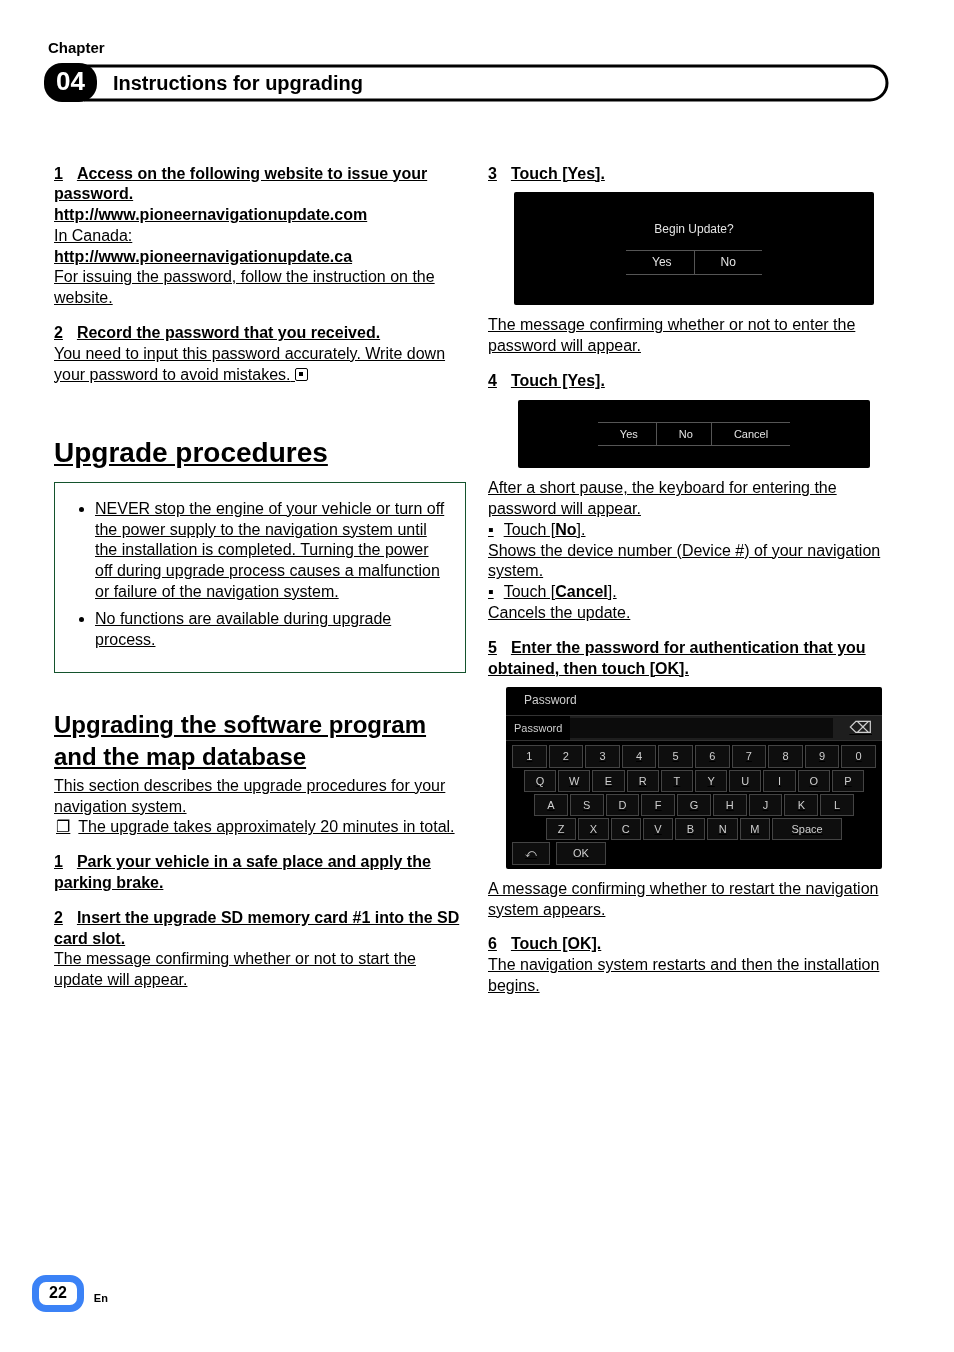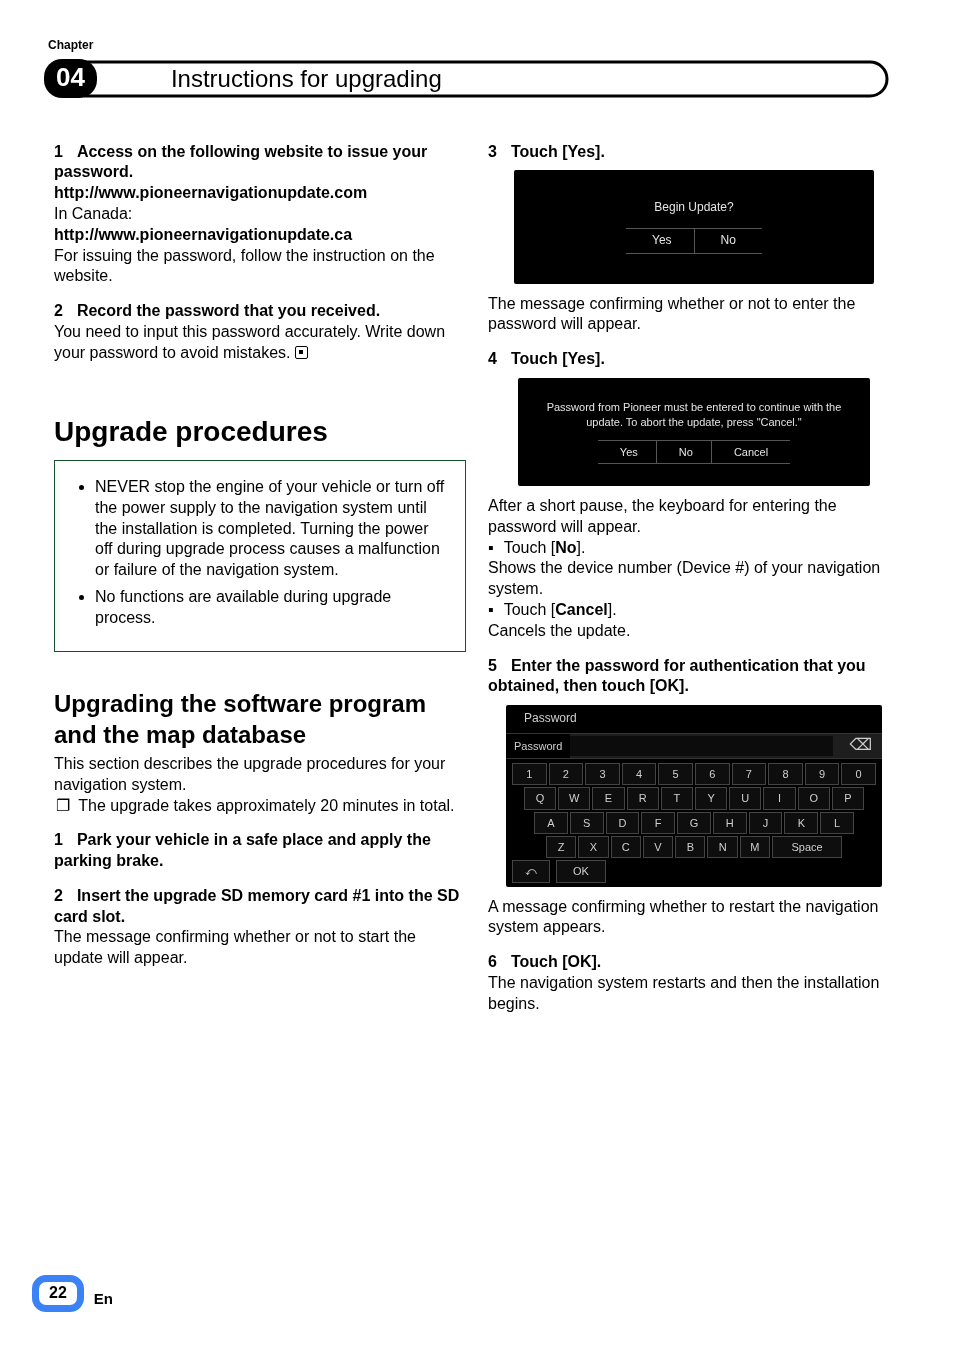--- a/index.html
+++ b/index.html
@@ -13,21 +13,21 @@
     height: 1352px;
     position: relative;
     box-sizing: border-box;
     font-size: 16px;
     line-height: 1.3;
   }
   .page-inner {
     padding: 38px 54px 0 54px;
   }
   .chapter-label {
-    font-size: 12px;
+    font-size: 15px;
     font-weight: bold;
     margin-left: -6px;
   }
   .header-band {
     display: flex;
     align-items: center;
     margin-top: 4px;
     position: relative;
   }
   .chapter-num {
@@ -35,34 +35,35 @@
     color: #fff;
     font-weight: bold;
     font-size: 26px;
     border-radius: 18px;
     padding: 2px 12px 4px 12px;
     position: relative;
     z-index: 2;
     margin-left: -10px;
   }
   .header-title {
-    font-size: 24px;
-    font-weight: 400;
-    margin-left: 34px;
+    font-size: 20px;
+    font-weight: 700;
+    margin-left: 16px;
     white-space: nowrap;
   }
   .header-band svg {
     position: absolute;
     left: 0; top: 0;
     width: 100%; height: 100%;
   }
   .columns {
     display: flex;
     gap: 22px;
-    margin-top: 42px;
+    margin-top: 60px;
+    text-decoration: underline;
   }
   .col {
     flex: 1;
     width: 0;
   }
   .step-heading {
     font-weight: bold;
   }
   .step-heading .num {
     margin-right: 14px;
@@ -224,34 +225,34 @@
     align-items: center;
   }
   .page-num {
     border: 7px solid #3b82f6;
     border-radius: 14px;
     font-weight: bold;
     font-size: 16px;
     padding: 1px 10px;
   }
   .lang-code {
-    font-size: 15px;
+    font-size: 11px;
     font-weight: bold;
     margin-left: 10px;
     margin-top: 10px;
   }
   .inline-b { font-weight: bold; }
 </style>
 </head>
 <body>
 <div class="page-inner">
 
 <div class="chapter-label">Chapter</div>
 
-<div class="header-band" style="height:42px;gap:40px;">
+<div class="header-band" style="height:42px;">
   <div class="chapter-num">04</div>
   <div class="header-title">Instructions for upgrading</div>
   <svg viewBox="0 0 846 42" preserveAspectRatio="none">
     <path d="M 30 4 L 816 4 A 17 17 0 0 1 816 38 L 30 38" fill="none" stroke="#000" stroke-width="3"></path>
   </svg>
 </div>
 
 <div class="columns">
 
   <div class="col">
@@ -310,21 +311,20 @@
         <span class="sbtn">Yes</span><span class="sbtn">No</span>
       </div>
     </div>
     <div class="body-text">The message confirming whether or not to enter the password will appear.</div>
 
     <div class="gap1"></div>
     <div class="step-heading">
       <span class="num">4</span><span>Touch [Yes].</span>
     </div>
     <div class="shot shot2">
-      <div class="msg">Password from Pioneer must be entered to continue with the update.  To abort the update, press "Cancel."</div>
       <div class="btnrow">
         <span class="sbtn">Yes</span><span class="sbtn">No</span><span class="sbtn">Cancel</span>
       </div>
     </div>
     <div class="body-text">After a short pause, the keyboard for entering the password will appear.</div>
 
     <div class="sq-bullet">
       <span class="sym">▪</span>
       <span><span>Touch [</span><span class="inline-b">No</span><span>].</span></span>
     </div>

